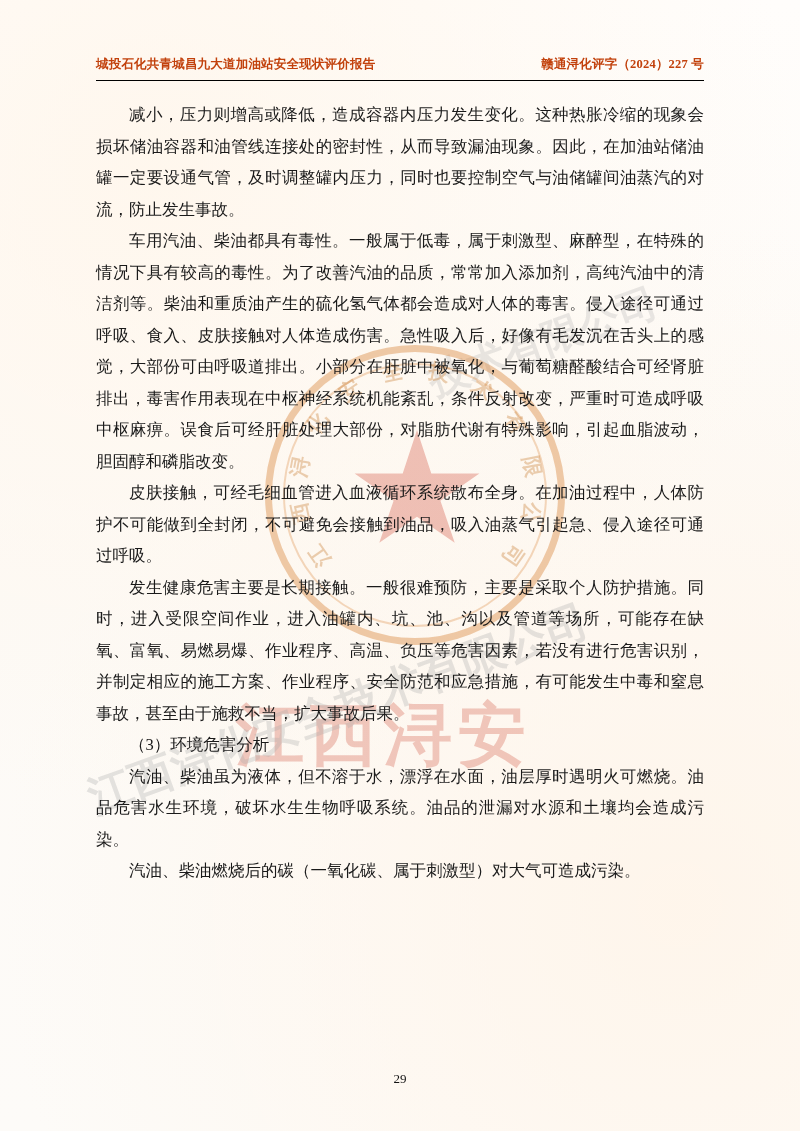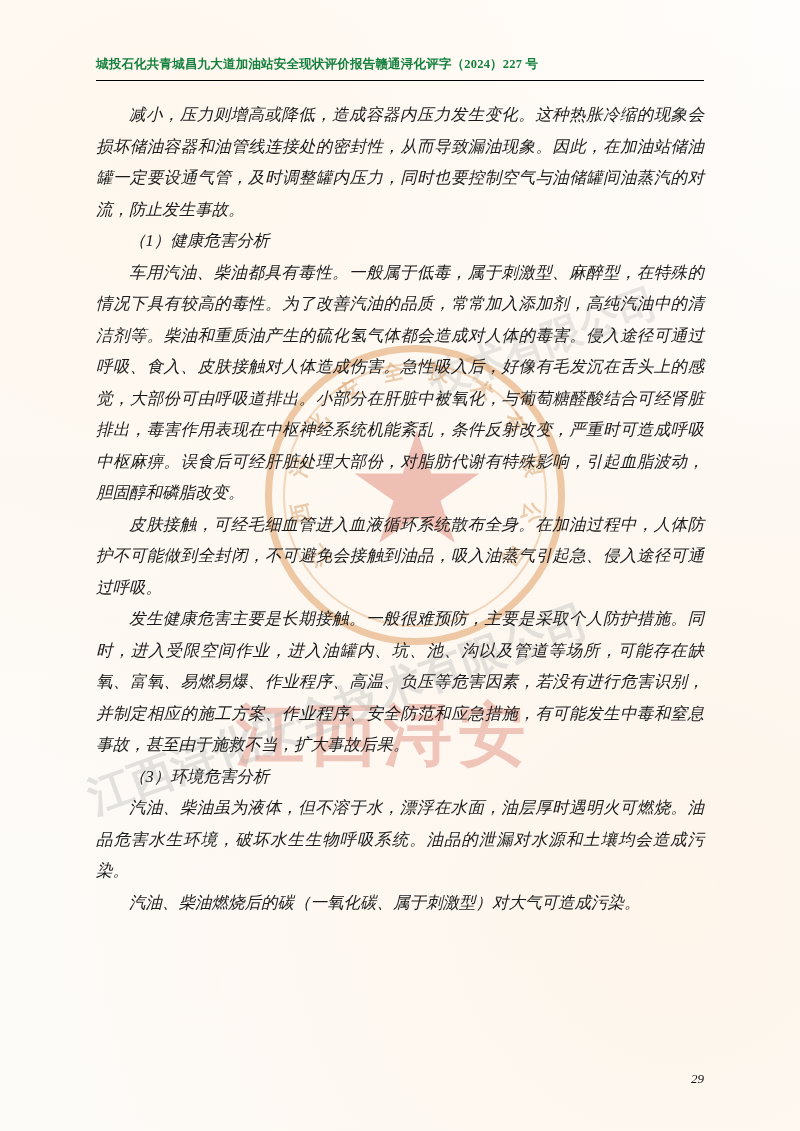--- a/index.html
+++ b/index.html
@@ -31,59 +31,58 @@
   }
   .content {
     position: absolute;
     left: 96px;
     right: 96px;
     top: 56px;
     bottom: 40px;
   }
   .header-row {
     display: flex;
+    justify-content: space-between;
     align-items: baseline;
     font-size: 12.5px;
     font-weight: bold;
     letter-spacing: 0.2px;
     padding-bottom: 7px;
-    color: #15803d;
+    color: #c2410c;
   }
   .header-rule {
     border: 0;
     border-top: 1.2px solid #000;
     margin: 0 0 18px 0;
   }
   .body-text {
     font-size: 16.5px;
     line-height: 31.5px;
     text-align: justify;
     text-justify: inter-ideograph;
-    font-style: italic;
   }
   .para {
     margin: 0;
     text-indent: 2em;
   }
   .heading {
     margin: 10px 0 4px 0;
     font-size: 17px;
     font-weight: bold;
     line-height: 31px;
     text-indent: 0;
   }
   .page-number {
     position: absolute;
     left: 0;
     right: 0;
     bottom: 4px;
-    text-align: right;
+    text-align: center;
     font-size: 13px;
     color: #111;
-    font-style: italic;
   }
   
   .wm-layer {
     position: absolute;
     inset: 0;
     pointer-events: none;
     overflow: hidden;
   }
   .wm-ring {
     position: absolute;
@@ -194,21 +193,20 @@
 
   <div class="content">
     <div class="header-row">
       <div>城投石化共青城昌九大道加油站安全现状评价报告</div>
       <div>赣通浔化评字（2024）227 号</div>
     </div>
     <hr class="header-rule">
 
     <div class="body-text" id="bodyText">
         <p class="para">减小，压力则增高或降低，造成容器内压力发生变化。这种热胀冷缩的现象会损坏储油容器和油管线连接处的密封性，从而导致漏油现象。因此，在加油站储油罐一定要设通气管，及时调整罐内压力，同时也要控制空气与油储罐间油蒸汽的对流，防止发生事故。</p>
-        <p class="para">（1）健康危害分析</p>
         <p class="para">车用汽油、柴油都具有毒性。一般属于低毒，属于刺激型、麻醉型，在特殊的情况下具有较高的毒性。为了改善汽油的品质，常常加入添加剂，高纯汽油中的清洁剂等。柴油和重质油产生的硫化氢气体都会造成对人体的毒害。侵入途径可通过呼吸、食入、皮肤接触对人体造成伤害。急性吸入后，好像有毛发沉在舌头上的感觉，大部份可由呼吸道排出。小部分在肝脏中被氧化，与葡萄糖醛酸结合可经肾脏排出，毒害作用表现在中枢神经系统机能紊乱，条件反射改变，严重时可造成呼吸中枢麻痹。误食后可经肝脏处理大部份，对脂肪代谢有特殊影响，引起血脂波动，胆固醇和磷脂改变。</p>
         <p class="para">皮肤接触，可经毛细血管进入血液循环系统散布全身。在加油过程中，人体防护不可能做到全封闭，不可避免会接触到油品，吸入油蒸气引起急、侵入途径可通过呼吸。</p>
         <p class="para">发生健康危害主要是长期接触。一般很难预防，主要是采取个人防护措施。同时，进入受限空间作业，进入油罐内、坑、池、沟以及管道等场所，可能存在缺氧、富氧、易燃易爆、作业程序、高温、负压等危害因素，若没有进行危害识别，并制定相应的施工方案、作业程序、安全防范和应急措施，有可能发生中毒和窒息事故，甚至由于施救不当，扩大事故后果。</p>
         <p class="para">（3）环境危害分析</p>
         <p class="para">汽油、柴油虽为液体，但不溶于水，漂浮在水面，油层厚时遇明火可燃烧。油品危害水生环境，破坏水生生物呼吸系统。油品的泄漏对水源和土壤均会造成污染。</p>
         <p class="para">汽油、柴油燃烧后的碳（一氧化碳、属于刺激型）对大气可造成污染。</p>
       </div>
 
     <div class="page-number">29</div>
   </div>

